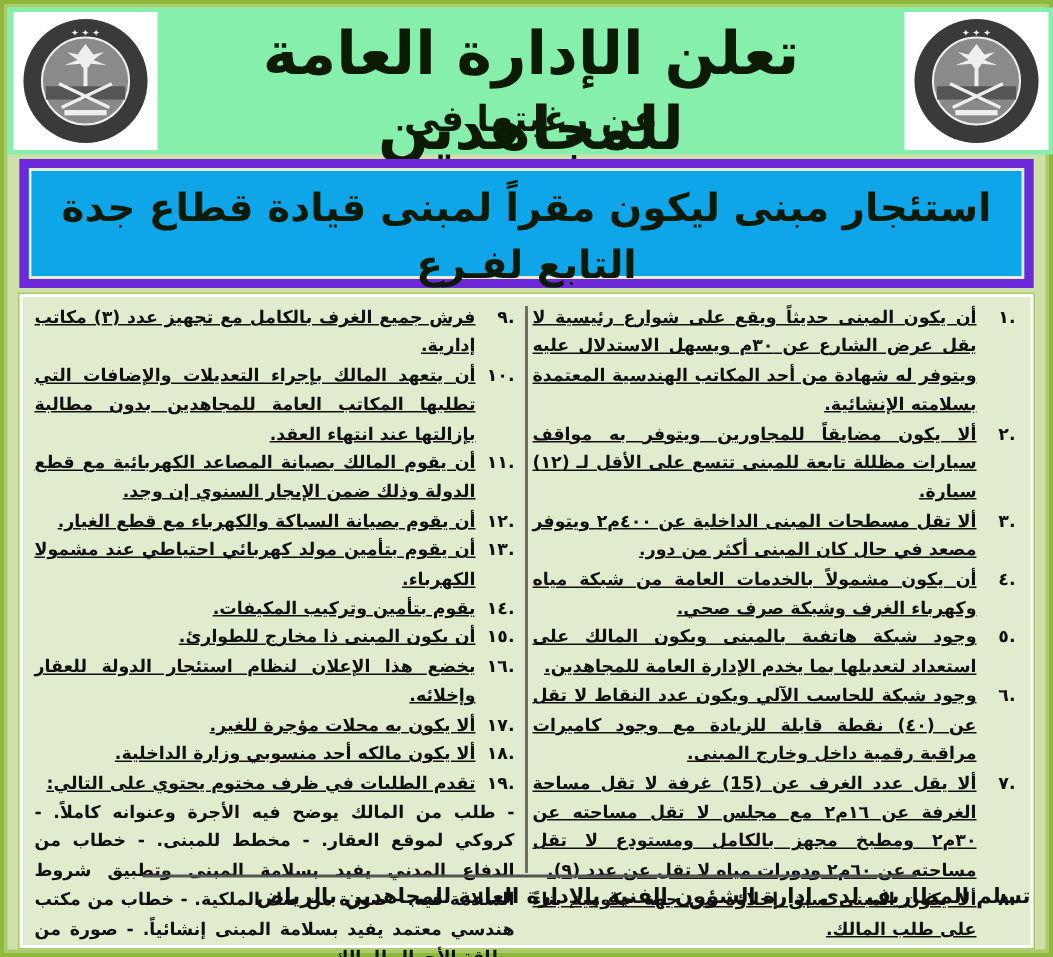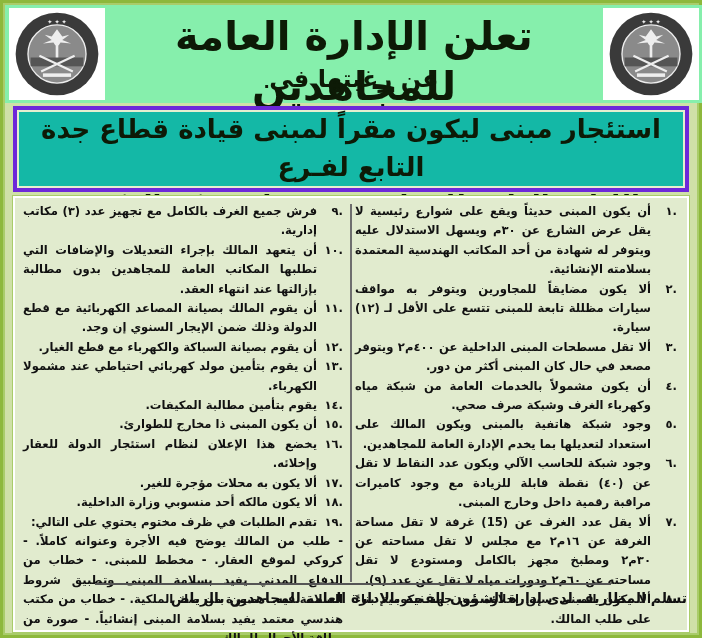--- a/index.html
+++ b/index.html
@@ -36,25 +36,25 @@
       letter-spacing: -0.5px;
     }
     .title-sub {
       position: absolute; left: 110px; right: 110px; top: 58px;
       text-align: center; direction: rtl;
       font-weight: bold; font-size: 24px; line-height: 32px;
       color: #0d1a06;
     }
     .banner {
       position: absolute; left: 13px; top: 106px; width: 676px; height: 86px;
-      background: #14b8a6;
-      border: 4px solid #6d28d9;
+      background: #0ea5e9;
+      border: 6px solid #6d28d9;
       box-shadow: inset 0 0 0 2px #e5efcf;
       direction: rtl; text-align: center;
-      padding-top: 0;
+      padding-top: 8px;
     }
     .banner-line {
       display: block;
       font-weight: bold; font-size: 26px; line-height: 38px;
       color: #0d1a06;
       letter-spacing: -0.3px;
     }
     .content {
       position: absolute; left: 13px; top: 196px; width: 676px; height: 436px;
       background: #e1ebce;
@@ -70,21 +70,21 @@
     .col.left { right: 344px; width: 320px; }
     .divider-v {
       position: absolute; left: 335px; top: 6px; width: 2px; height: 378px;
       background: #6e6e6e;
     }
     .item { display: flex; flex-direction: row; align-items: flex-start; }
     .item .num {
       flex: 0 0 26px; text-align: right;
       white-space: nowrap;
     }
-    .item .txt { flex: 1 1 auto; text-align: justify; }
+    .item .txt { flex: 1 1 auto; text-align: justify; text-decoration: underline; }
     .subtext { padding-right: 0; text-align: justify; }
     .divider-h {
       position: absolute; left: 80px; width: 516px; top: 385px; height: 2px;
       background: #555;
     }
     .footer {
       position: absolute; left: 0; right: 0; top: 390px;
       direction: rtl; text-align: right;
       font-weight: bold; font-size: 14px; line-height: 20px;
       color: #111;
@@ -183,21 +183,21 @@
     <div class="item">
       <span class="num">.١٢</span>
       <span class="txt">أن يقوم بصيانة السباكة والكهرباء مع قطع الغيار.</span>
     </div>
     <div class="item">
       <span class="num">.١٣</span>
       <span class="txt">أن يقوم بتأمين مولد كهربائي احتياطي عند مشمولا الكهرباء.</span>
     </div>
     <div class="item">
       <span class="num">.١٤</span>
-      <span class="txt">يقوم بتأمين مطالبة المكيفات.</span>
+      <span class="txt">يقوم بتأمين وتركيب المكيفات.</span>
     </div>
     <div class="item">
       <span class="num">.١٥</span>
       <span class="txt">أن يكون المبنى ذا مخارج للطوارئ.</span>
     </div>
     <div class="item">
       <span class="num">.١٦</span>
       <span class="txt">يخضع هذا الإعلان لنظام استئجار الدولة للعقار وإخلائه.</span>
     </div>
     <div class="item">

